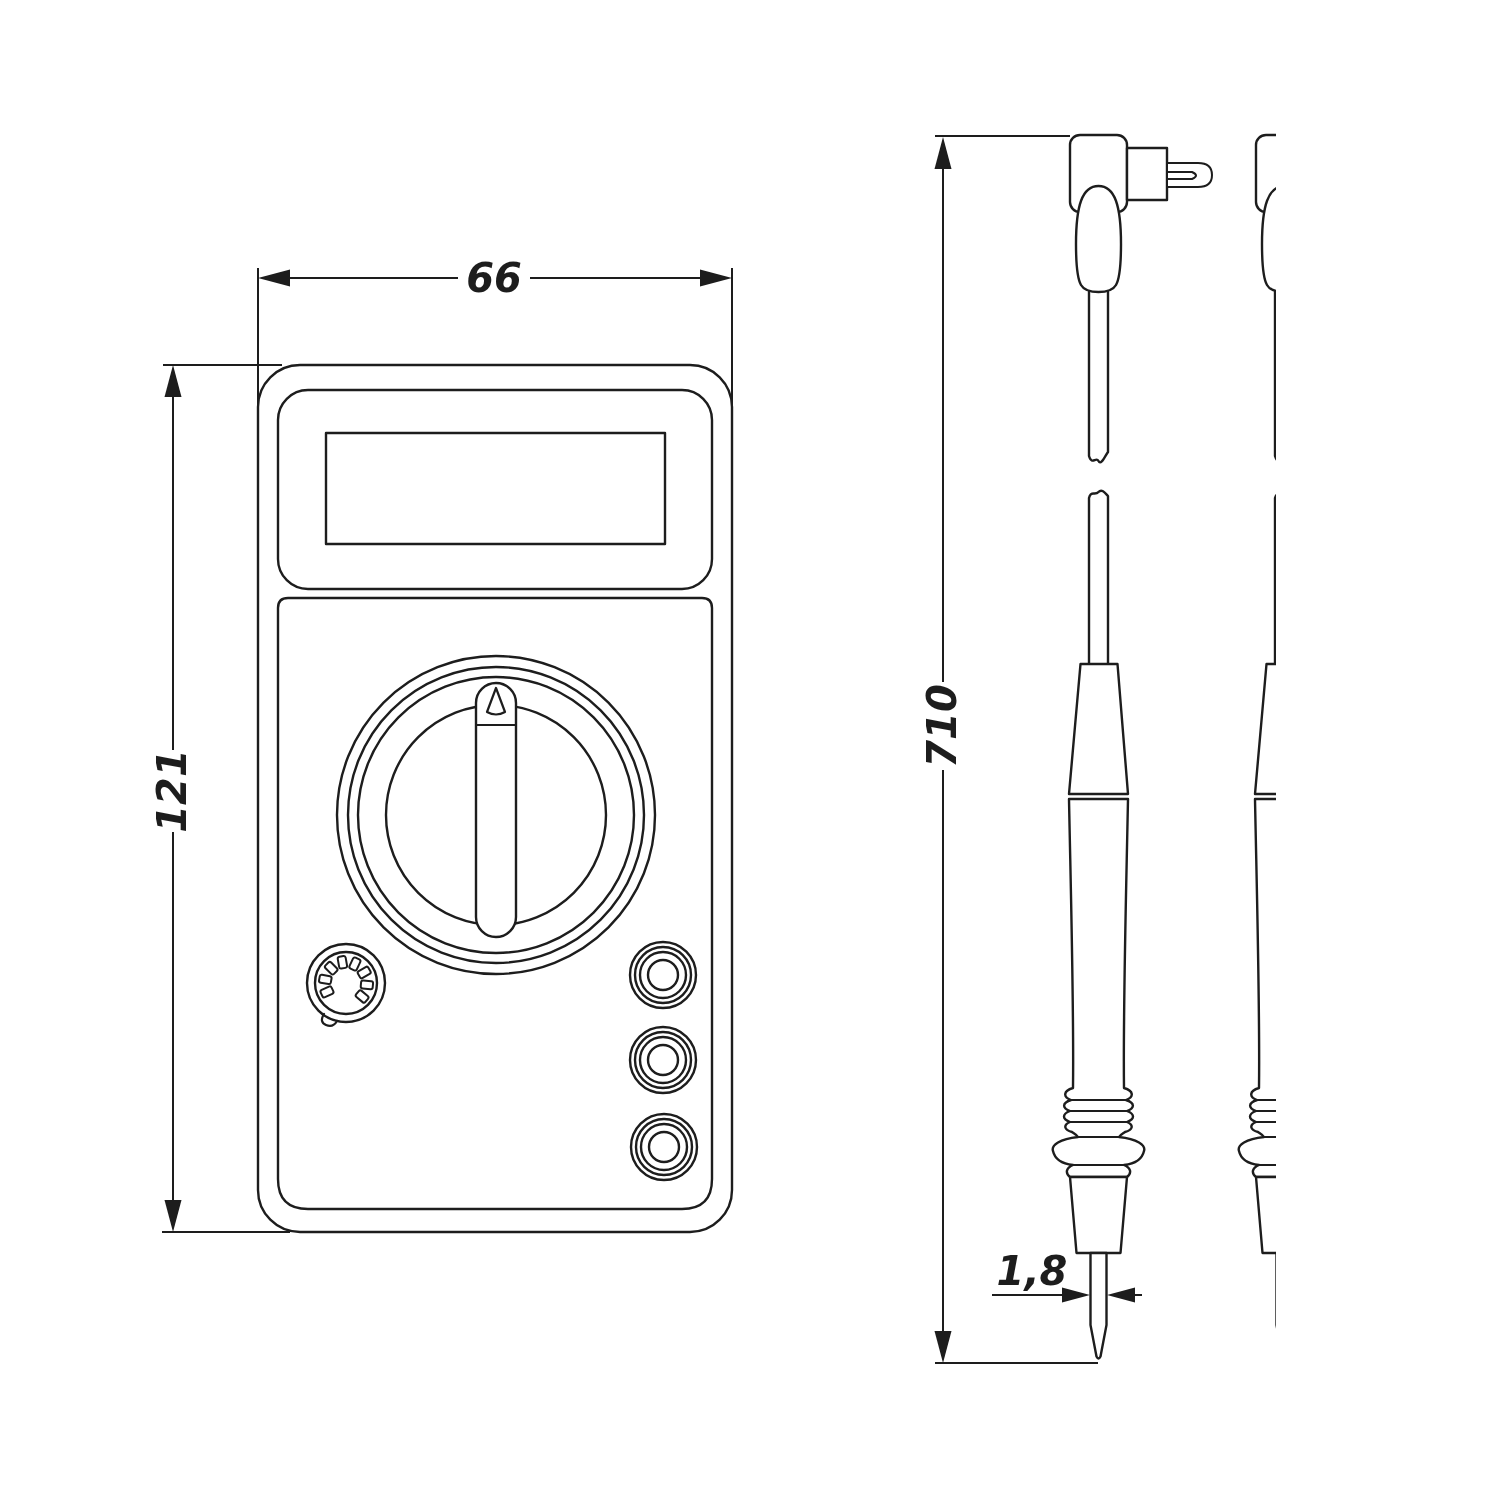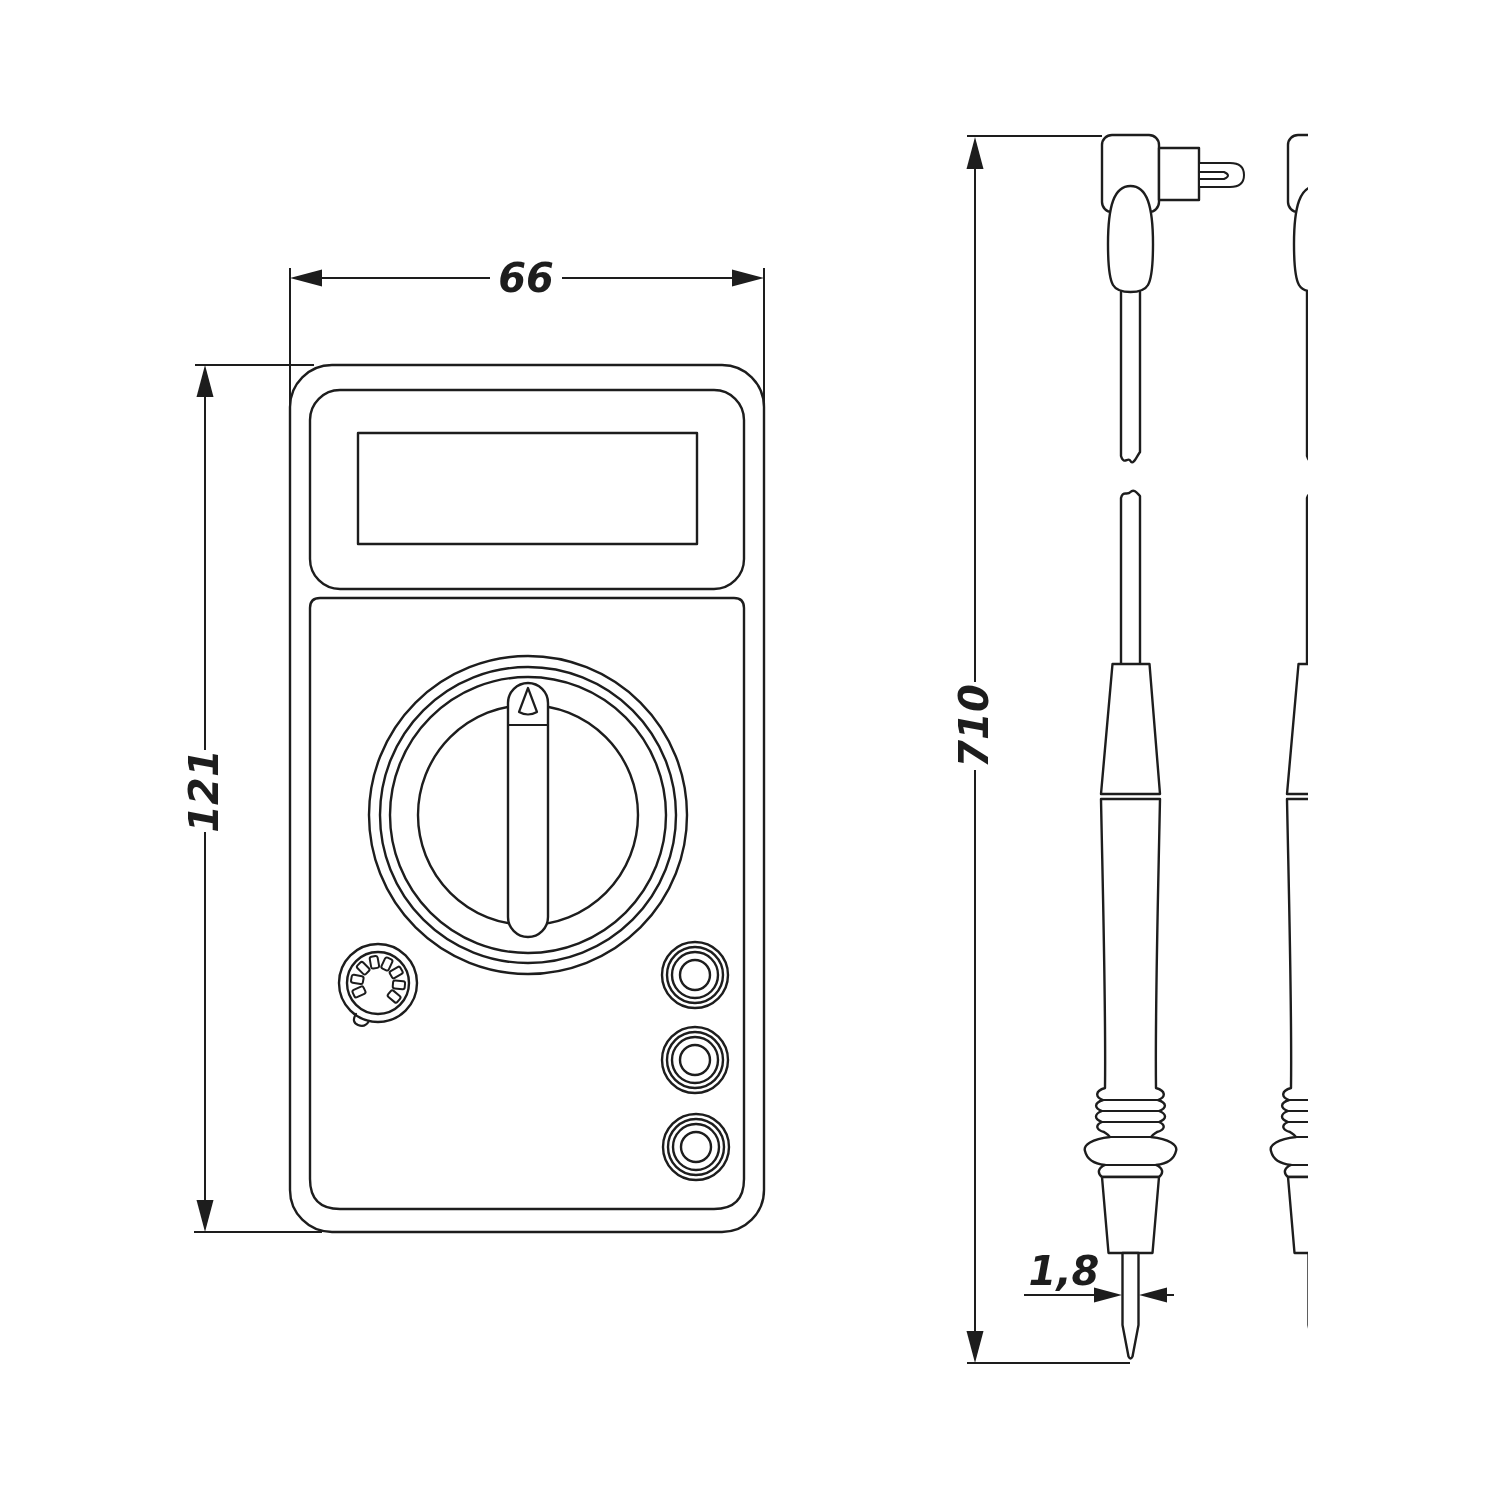--- a/index.html
+++ b/index.html
@@ -1,16 +1,16 @@
 <!DOCTYPE html>
 <html><head>
 <meta charset="utf-8">
 <style>
   html,body{margin:0;padding:0;background:#ffffff;}
-  .stage{position:relative;width:1276px;height:1500px;background:#ffffff;overflow:hidden;padding-left:32px;}
+  .stage{position:relative;width:1276px;height:1500px;background:#ffffff;overflow:hidden;}
   svg{display:block;}
   .part{fill:#ffffff;stroke-width:2.4;stroke-linejoin:round;}
   .line{fill:none;stroke-width:2.4;stroke-linejoin:round;stroke-linecap:round;}
   .dimline{fill:none;stroke-width:2;stroke-linecap:butt;}
   .arrow{stroke:none;fill:#1d1d1d;}
   .dim-text{font-family:"DejaVu Sans","Liberation Sans",sans-serif;
             font-style:italic;font-weight:bold;font-size:40px;
             fill:#1d1d1d;stroke:none;text-anchor:middle;}
   .pin{fill:#ffffff;stroke-width:2;}
 </style>

